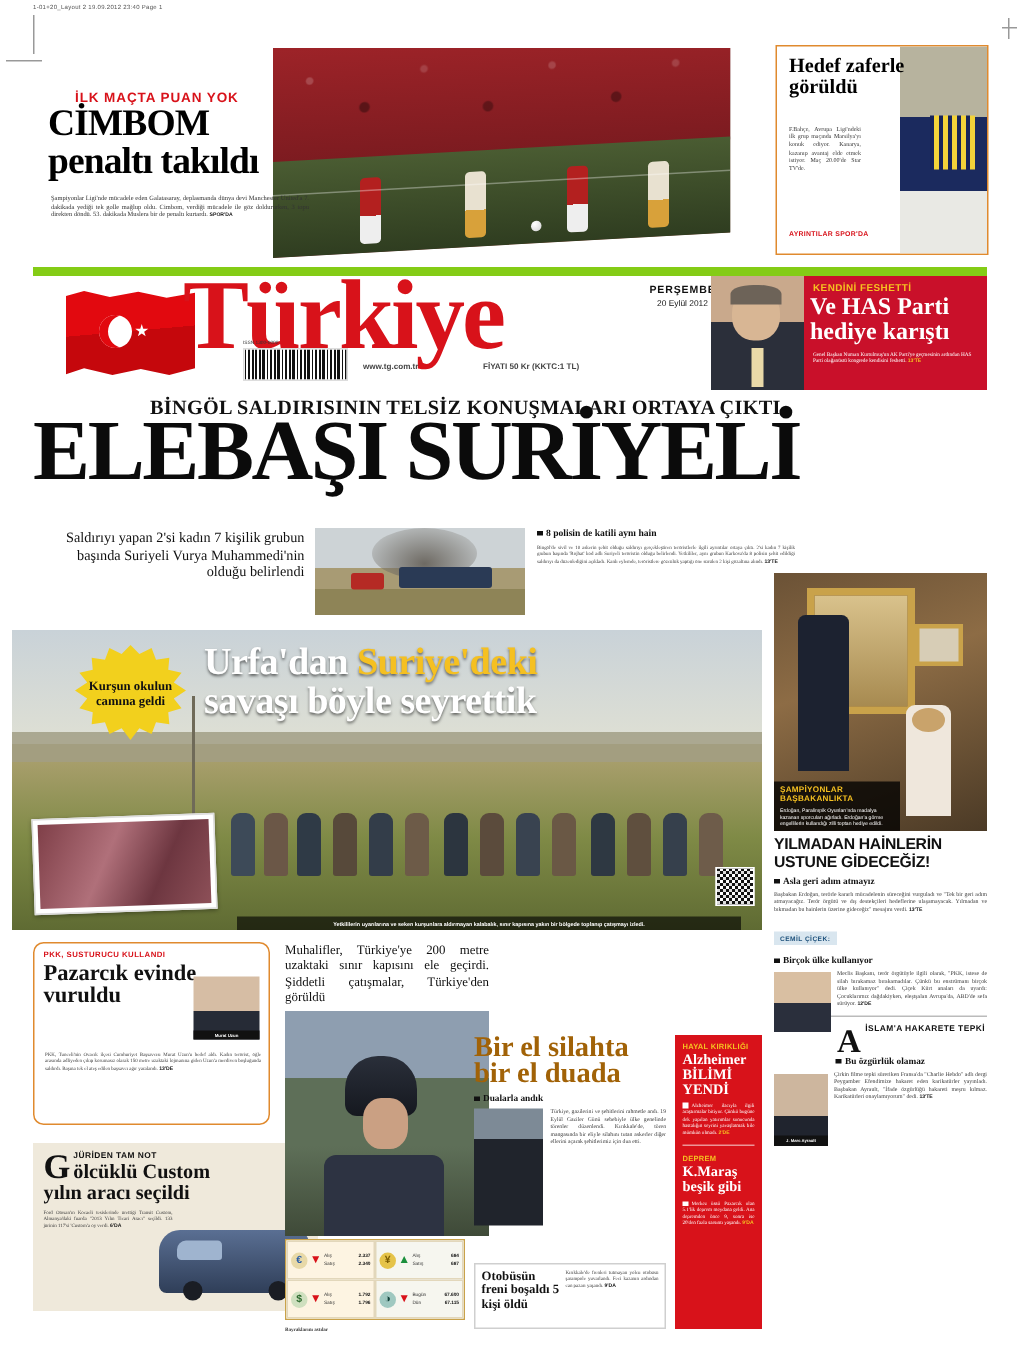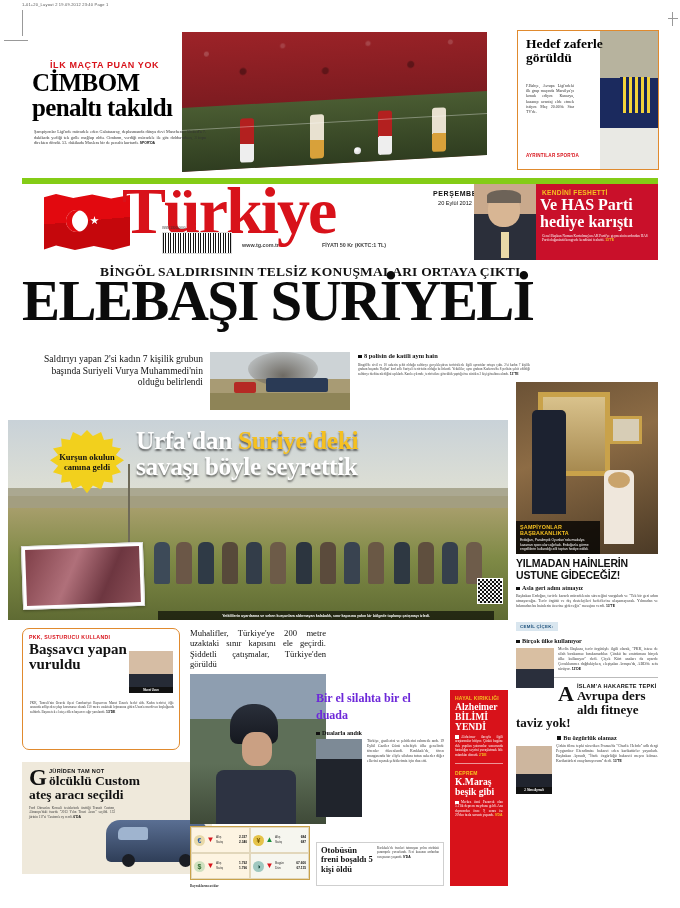--- a/index.html
+++ b/index.html
@@ -242,21 +242,21 @@
   .tk .sym{width:11px;height:11px;border-radius:50%;flex:0 0 auto;
       display:flex;align-items:center;justify-content:center;
       font-family:"Liberation Sans",sans-serif;font-weight:bold;font-size:7px;color:#fff;}
   .tk .arr{font-size:8px;line-height:8px;font-weight:bold;}
   .tk .kv{flex:1;font-family:"Liberation Sans",sans-serif;font-size:3.2px;line-height:4.6px;color:#333;}
   .tk .kv span{float:right;font-weight:bold;color:#111;}
 
   .mb{position:absolute;left:190px;top:884px;width:120px;font-size:3.4px;}
 
   .ml2{position:absolute;left:316px;top:690px;width:128px;}
-  .ml2 .h{font-family:"Liberation Serif",serif;font-weight:bold;font-size:12px;line-height:17px;color:#6d28d9;}
+  .ml2 .h{font-family:"Liberation Serif",serif;font-weight:bold;font-size:19px;line-height:17px;color:#a16207;}
   .ml2 .sub{font-family:"Liberation Serif",serif;font-weight:bold;font-size:6.2px;margin:5px 0 3px;}
   .ml2-photo{float:left;width:46px;height:78px;margin:0 5px 2px 0;
       background:linear-gradient(180deg,#7d8a96 0 26%,#20242c 26%);}
   .ml2 .body{font-size:3.8px;line-height:4.9px;text-align:justify;color:#3a3a3a;}
 
   .bus{position:absolute;left:316px;top:842px;width:128px;height:44px;border:1px solid #cfcfcf;
       box-sizing:border-box;padding:3px 4px;display:flex;gap:4px;}
   .bus .h{font-family:"Liberation Serif",serif;font-weight:bold;font-size:8.5px;line-height:9.4px;width:52px;color:#111;}
   .bus .t{flex:1;}
 
@@ -438,51 +438,50 @@
         <span>Meclis Başkanı, terör örgütüyle ilgili olarak, "PKK, istese de silah bırakamaz bırakamadılar. Çünkü bu enstrümanı birçok ülke kullanıyor" dedi. Çiçek Kürt anaları da uyardı: Çocuklarımız dağdakiyken, eleştşalan Avrupa'da, ABD'de sefa sürüyor.</span>
         <span class="ref red">12'DE</span>
       </div>
     </div>
 
     <div class="rail-sep"></div>
 
     <div>
       <div class="r-euro">A</div>
       <div class="r-kick2">İSLAM'A HAKARETE TEPKİ</div>
-      <div class="r-h2">Avrupa ders aldı fitneye taviz yok!</div>
       <div class="r-sub" style="clear:both;margin-top:4px;text-align:center">
         <span class="bullet"></span><span>Bu özgürlük olamaz</span>
       </div>
       <div class="r-body">
         <span class="r-mug2">
           <b>J. Marc Ayrault</b>
         </span>
         <span>Çirkin filme tepki süreriken Fransa'da "Charlie Hebdo" adlı dergi Peygamber Efendimize hakaret eden karikatürler yayınladı. Başbakan Ayrault, "İfade özgürlüğü hakareti meşru kılmaz. Karikatürleri onaylamıyorum" dedi.</span>
         <span class="ref red">13'TE</span>
       </div>
     </div>
   </div>
 
   <div class="ll1">
     <div class="k">PKK, SUSTURUCU KULLANDI</div>
-    <div class="h">Başsavcı yapan vuruldu</div>
+    <div class="h">Pazarcık evinde vuruldu</div>
     <div class="mug">
       <b>Murat Uzun</b>
     </div>
     <div class="tx tiny">
       <span>PKK, Tunceli'nin Ovacık ilçesi Cumhuriyet Başsavcısı Murat Uzun'u hedef aldı. Kadın terörist, öğle arasında adliyeden çıkıp korumasız olarak 150 metre uzaktaki lojmanına giden Uzun'a merdiven boşluğunda saldırdı. Başına tek el ateş edilen başsavcı ağır yaralandı.</span>
       <span class="ref red">13'DE</span>
     </div>
   </div>
 
   <div class="ll2">
     <div class="g">G</div>
     <div class="k">JÜRİDEN TAM NOT</div>
     <div class="h">ölcüklü Custom</div>
-    <div class="h" style="clear:both">ateş aracı seçildi</div>
+    <div class="h" style="clear:both">yılın aracı seçildi</div>
     <div class="tx tiny">
       <span>Ford Otosan'ın Kocaeli tesislerinde ürettiği Transit Custom, Almanya'daki fuarda "2013 Yılın Ticari Aracı" seçildi. 133 jürinin 117'si 'Custom'a oy verdi.</span>
       <span class="ref red">6'DA</span>
     </div>
     <div class="van">
       <i class="a"></i>
         <i class="b"></i>
     </div>
   </div>
 

